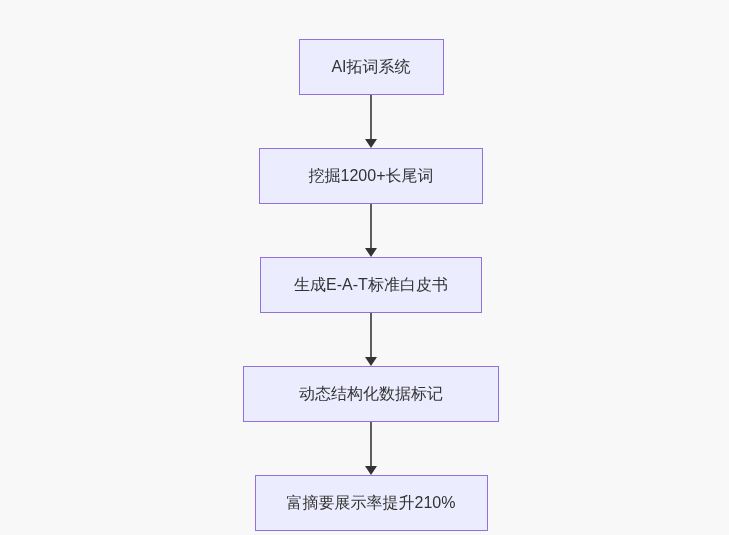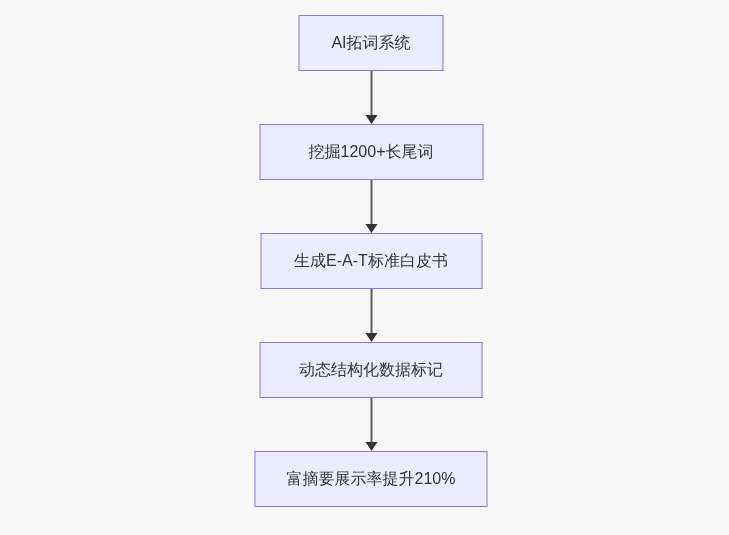--- a/index.html
+++ b/index.html
@@ -10,20 +10,21 @@
     width: 729px;
     height: 535px;
     background: #f8f8f8;
     font-family: "Liberation Sans", "DejaVu Sans", sans-serif;
     overflow: hidden;
     position: relative;
   }
   .canvas {
     position: absolute;
     inset: 0;
+    margin-top: 24px;
   }
   .flow {
     position: absolute;
     left: 371px;
     top: 15px;
     transform: translateX(-50%);
     display: flex;
     flex-direction: column;
     align-items: center;
   }
@@ -37,21 +38,21 @@
     border: 1px solid #9370db;
     color: #333333;
     font-size: 16px;
     line-height: 1;
     white-space: nowrap;
     text-align: center;
   }
   .node.w1 { width: 145px; }
   .node.w2 { width: 224px; }
   .node.w3 { width: 222px; }
-  .node.w4 { width: 223px; }
+  .node.w4 { width: 256px; }
   .node.w5 { width: 233px; }
   .connector {
     height: 53px;
     display: flex;
     flex-direction: column;
     align-items: center;
   }
   .connector .edge-line {
     width: 2px;
     flex: 1 1 auto;

